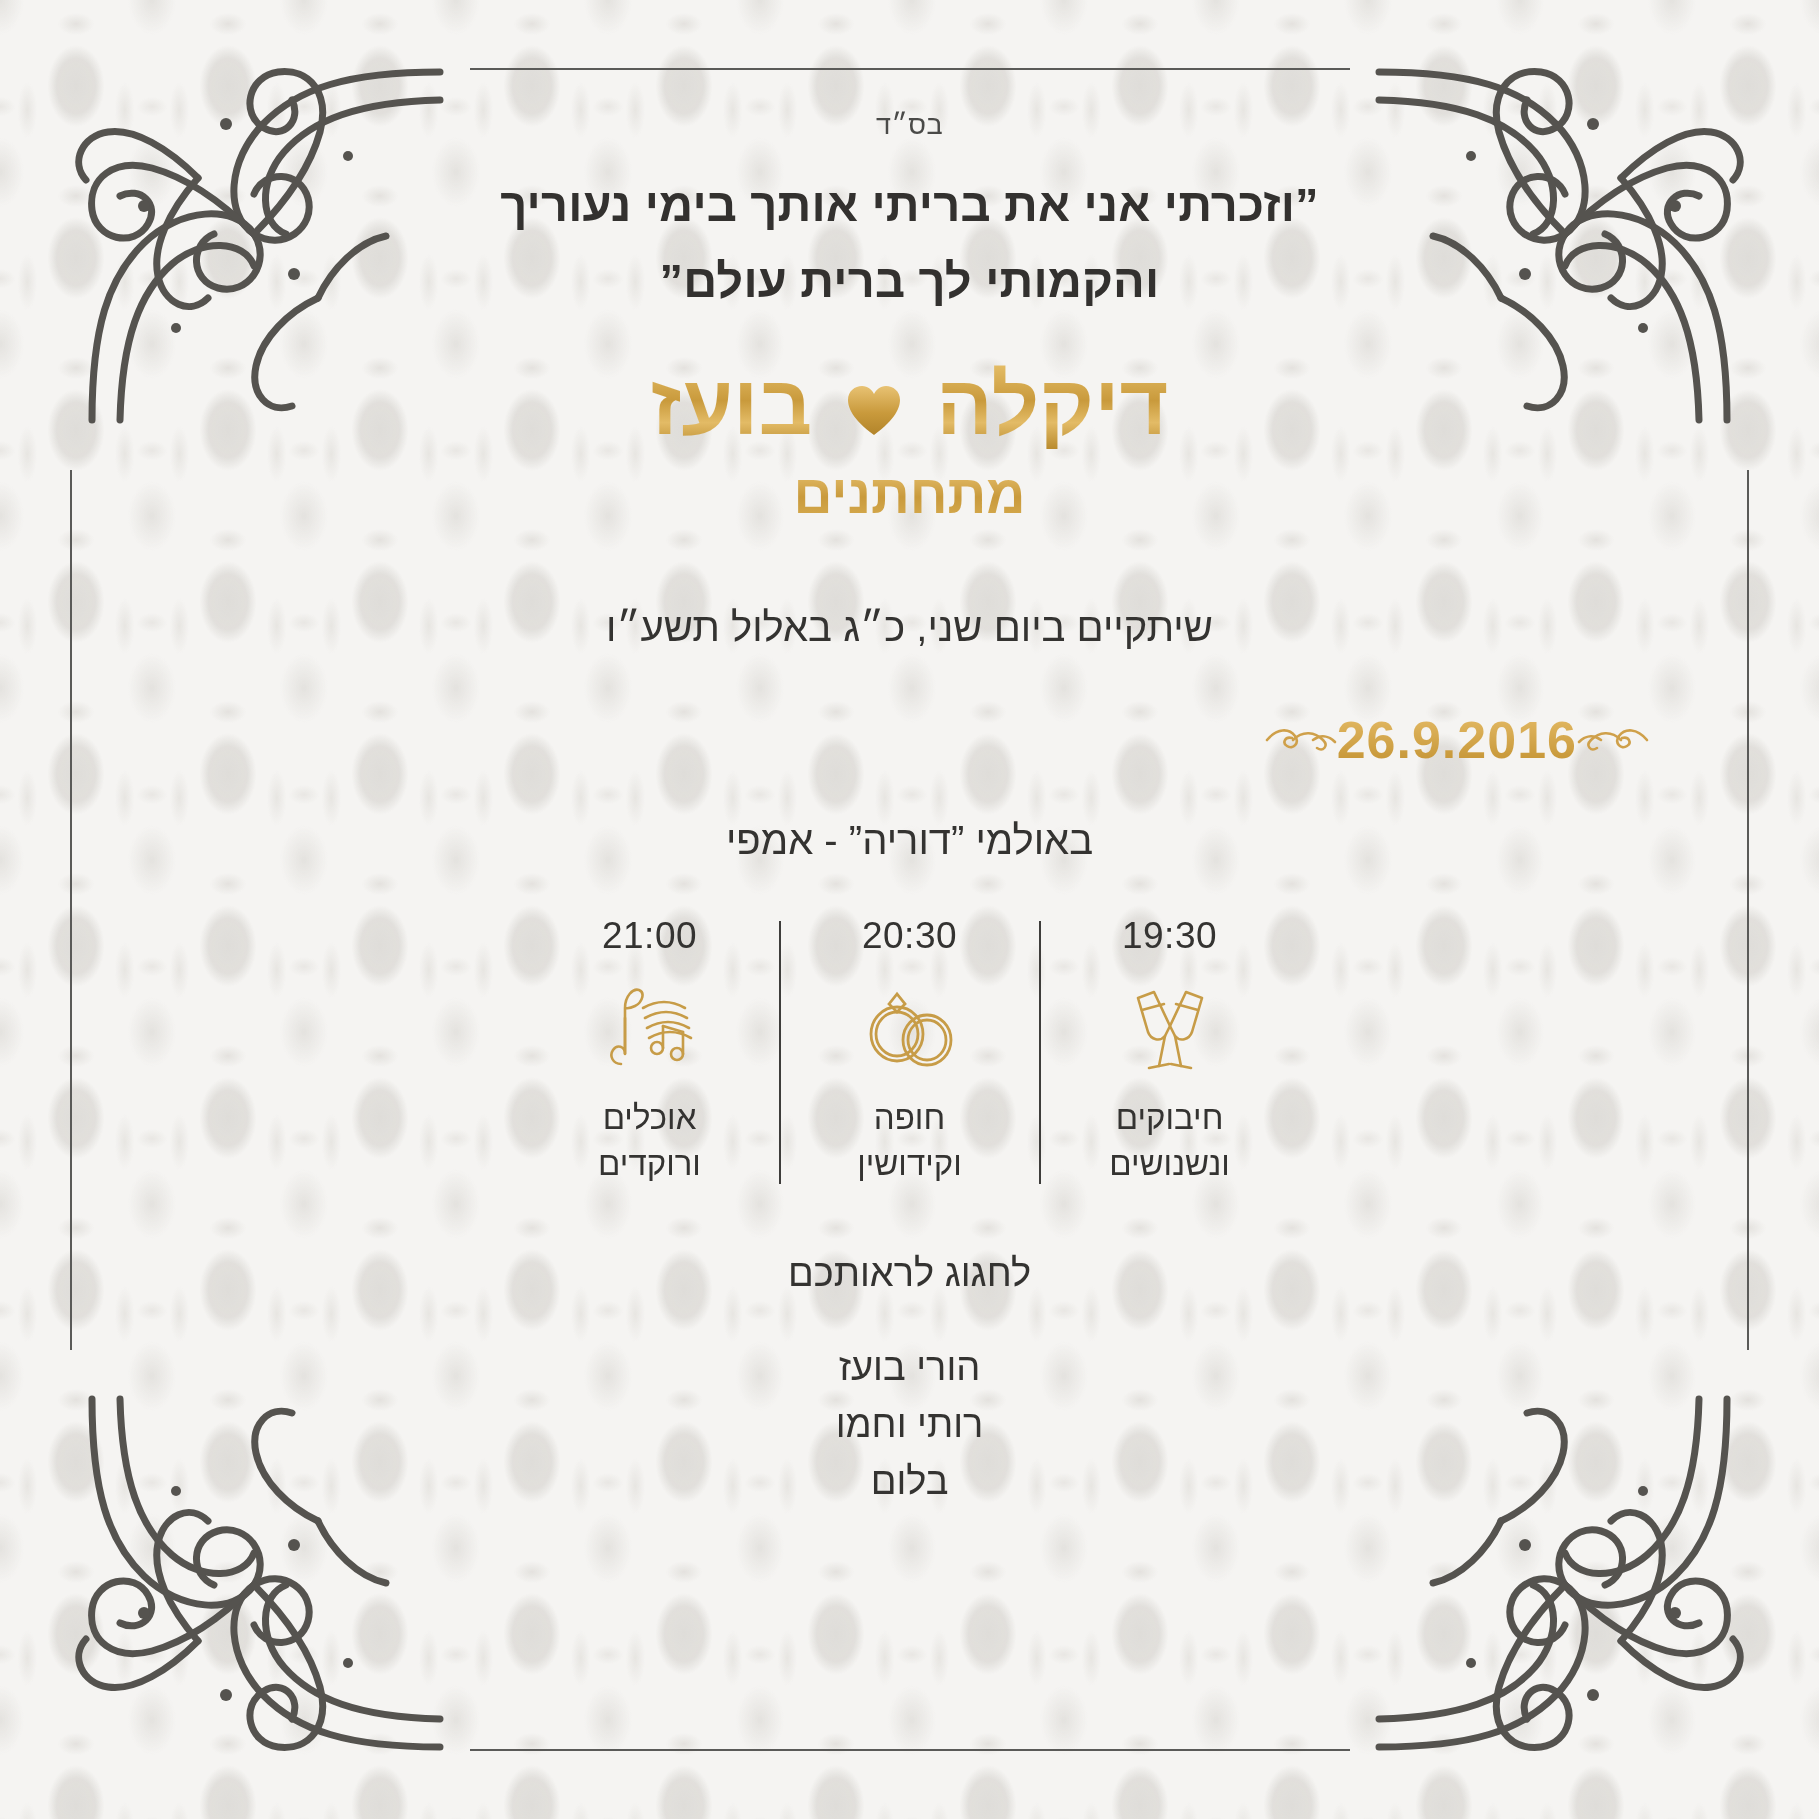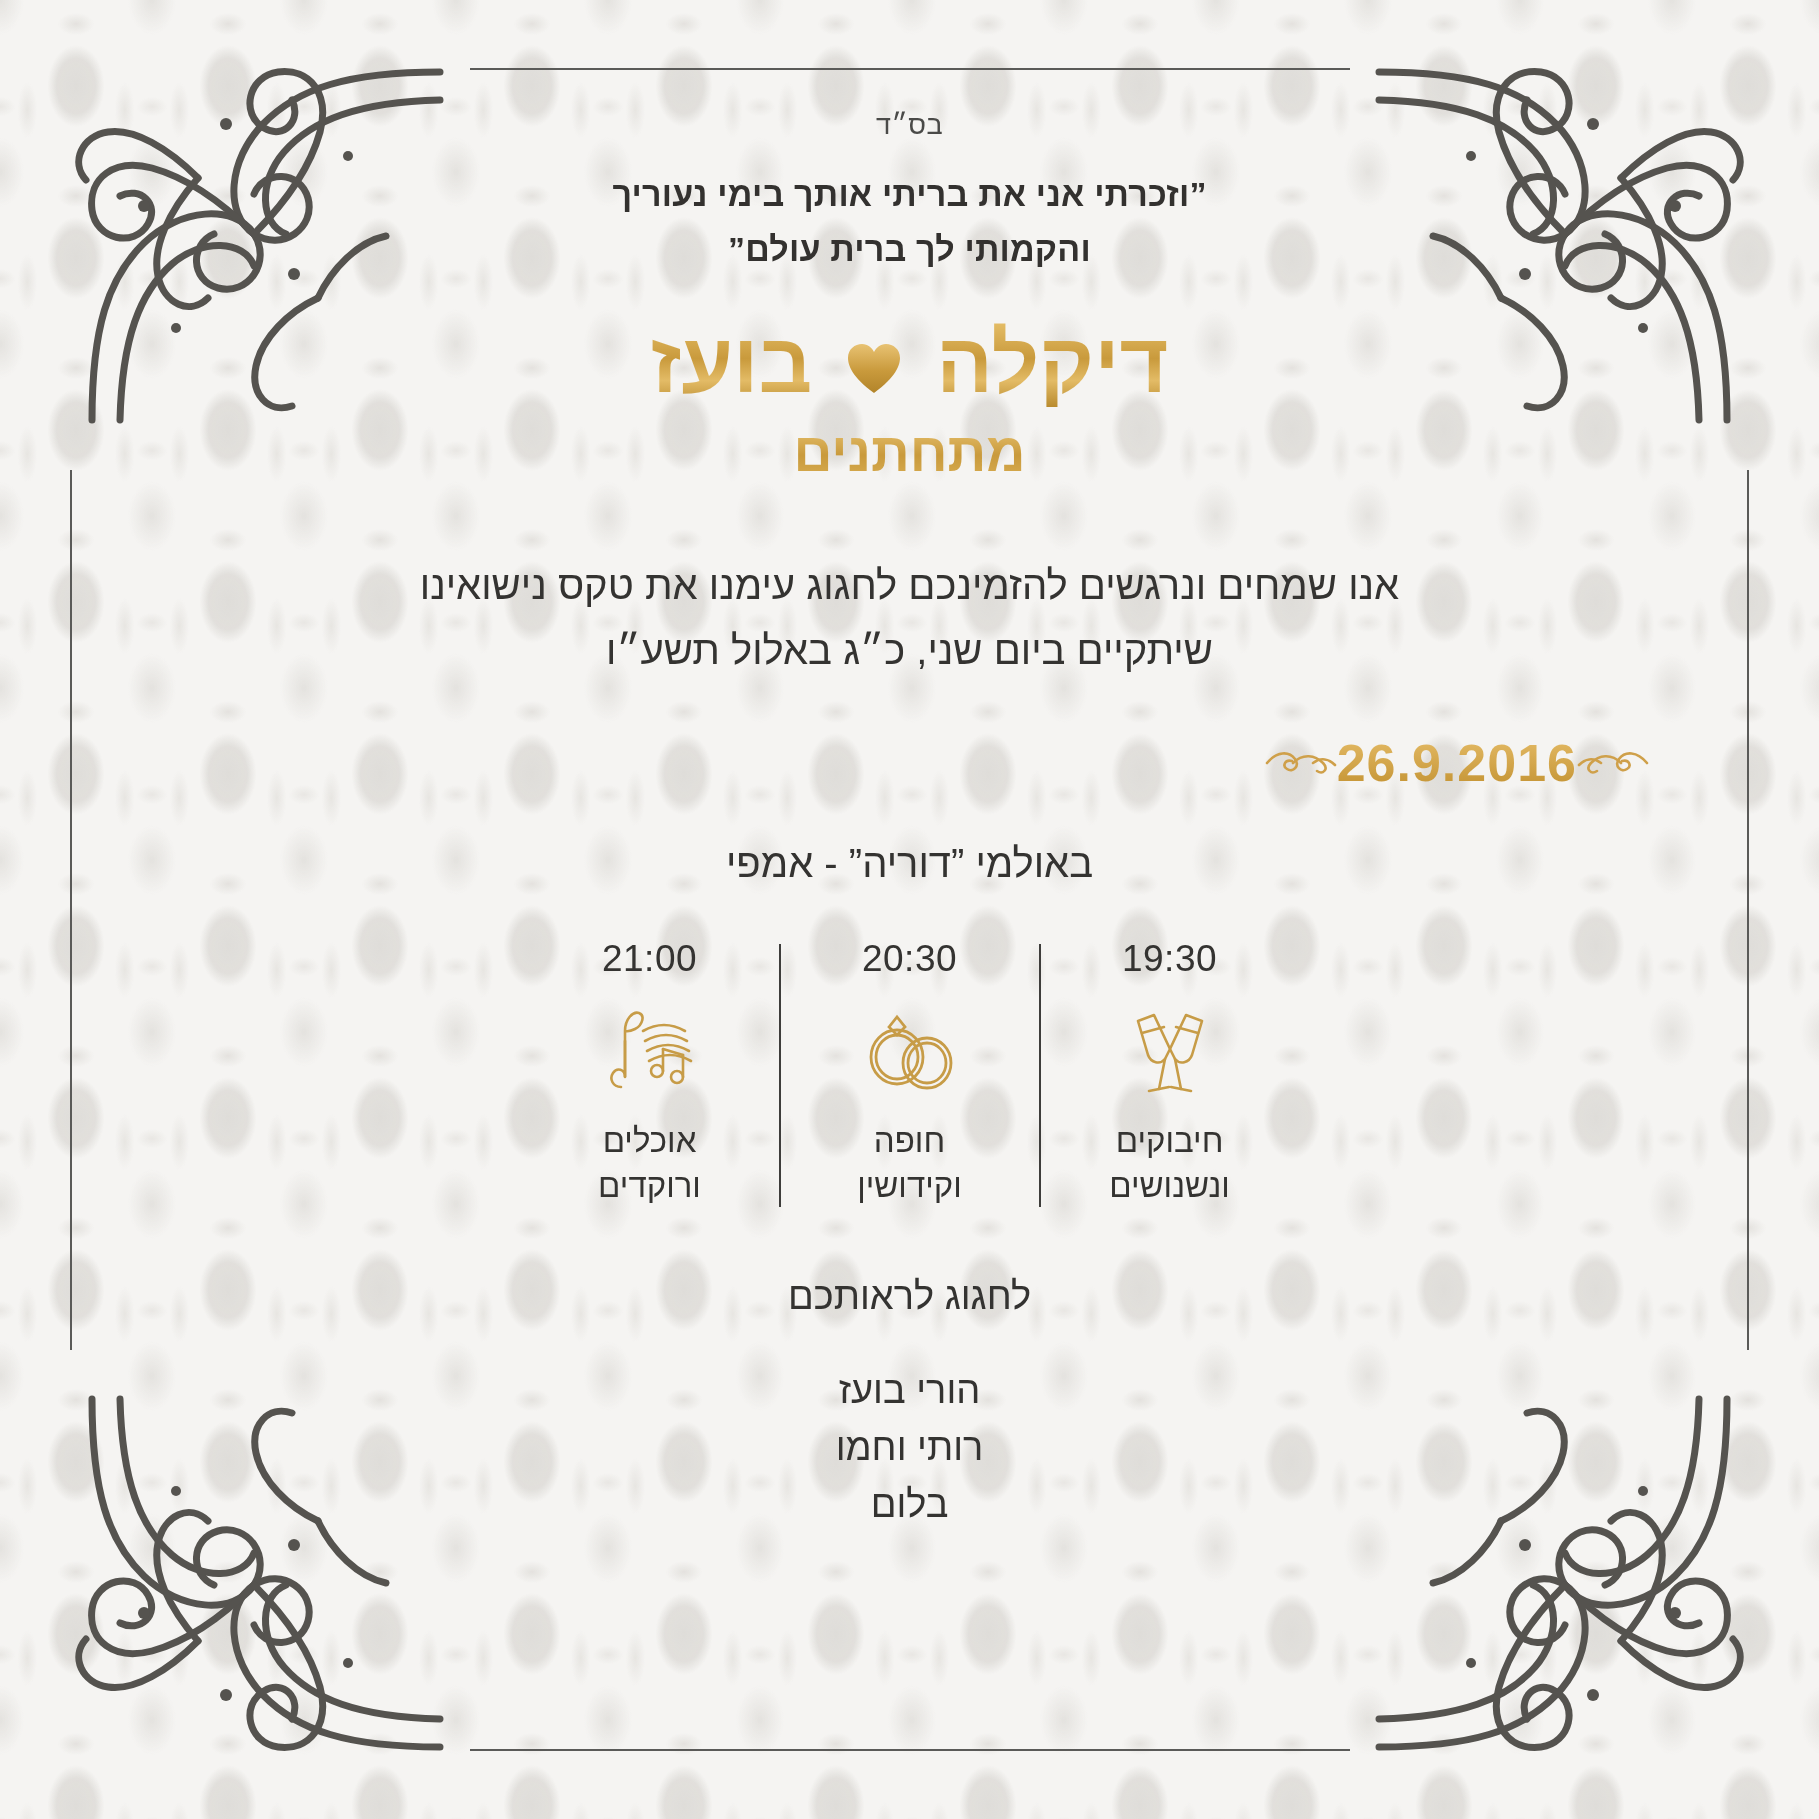--- a/index.html
+++ b/index.html
@@ -84,21 +84,21 @@
   }
 
   .bsd {
     font-size: 27px;
     color: #4a4a48;
     letter-spacing: 0.5px;
     margin-bottom: 26px;
   }
 
   .verse {
-    font-size: 34px;
+    font-size: 47px;
     font-weight: bold;
     color: #33312f;
     line-height: 1.62;
     letter-spacing: 0.2px;
   }
 
   .names-row {
     margin-top: 42px;
     display: flex;
     align-items: center;
@@ -339,21 +339,20 @@
           </defs>
           <path d="M28 50 C6 34 2 22 2 15 C2 6 9 1 16 1 C22 1 26 5 28 9 C30 5 34 1 40 1 C47 1 54 6 54 15 C54 22 50 34 28 50 Z" fill="url(#goldHeart)"></path>
         </svg>
       </div>
       <div class="name">בועז</div>
     </div>
 
     <div class="subtitle">מתחתנים</div>
 
     <div class="invite-text">
-      <div>אנו שמחים ונרגשים להזמינכם לחגוג עימנו את טקס נישואינו</div>
       <div>שיתקיים ביום שני, כ״ג באלול תשע״ו</div>
     </div>
 
     <div class="date-row">
       <div class="swirl">
         <svg viewBox="0 0 72 28" fill="none" stroke="currentColor" stroke-width="2.6" stroke-linecap="round">
           <path d="M70 14 C60 2 48 2 42 10 C37 17 44 24 50 20 C55 17 52 10 45 12"></path>
           <path d="M44 14 C34 4 22 6 14 14 C8 20 14 26 20 22"></path>
           <path d="M24 14 C16 8 8 10 2 16"></path>
         </svg>

